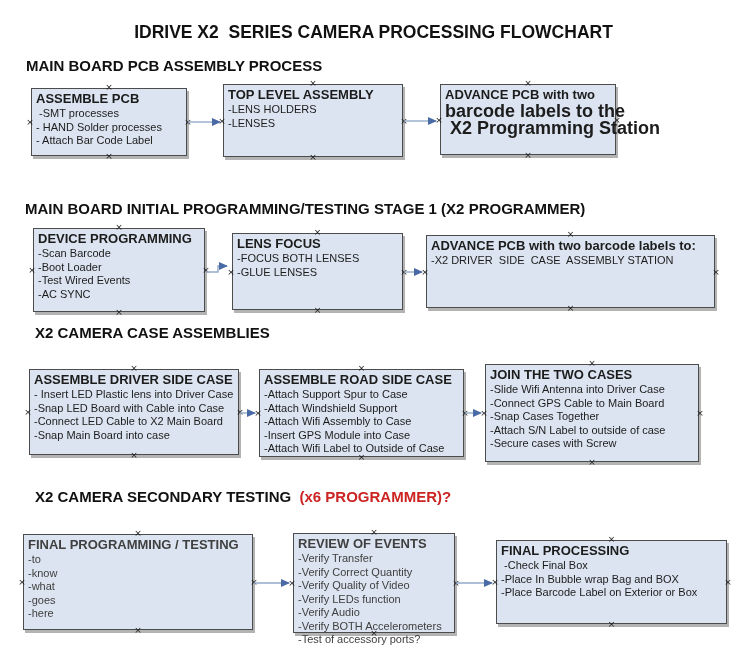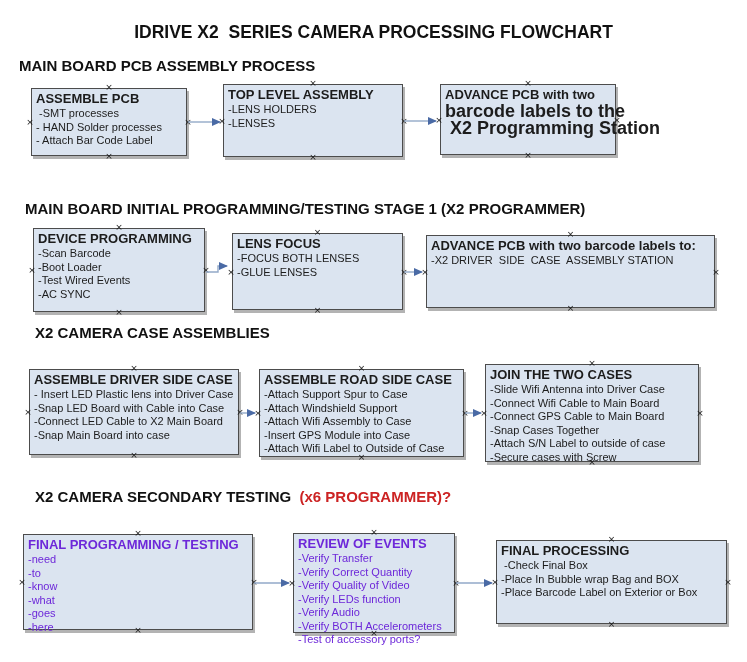--- a/index.html
+++ b/index.html
@@ -16,39 +16,39 @@
   }
   .red-text{color:#cc2323;}
   .box{
     position:absolute;background:#dbe4f0;border:1.5px solid #4c4c4c;
     box-shadow:2px 3px 0 #b3b3b3;padding:2px 4px;box-sizing:border-box;
     overflow:visible;z-index:2;
   }
   .box-title{font-weight:bold;font-size:13px;line-height:16px;white-space:pre;}
   .box-item{font-size:11px;line-height:13.5px;white-space:pre;}
   .items-bold .box-item{font-size:18px;font-weight:bold;line-height:17px;}
-  .red .box-title,.red .box-item{color:#6d28d9;}
+  .red .box-title,.red .box-item{color:#404040;}
   .anchor{
     position:absolute;font-size:9px;line-height:9px;color:#1a1a1a;z-index:6;
     font-family:"DejaVu Sans",sans-serif;
   }
   .a-top{left:50%;top:-1px;transform:translate(-50%,-55%);}
   .a-bottom{left:50%;bottom:-1px;transform:translate(-50%,55%);}
   .a-left{left:-2px;top:50%;transform:translate(-50%,-50%);}
   .a-right{right:-2px;top:50%;transform:translate(50%,-50%);}
   .arrows{position:absolute;left:0;top:0;z-index:5;pointer-events:none;}
 </style>
 </head>
 <body>
 
 <div class="canvas">
 
   <div class="page-title">IDRIVE X2  SERIES CAMERA PROCESSING FLOWCHART</div>
 
-  <div class="section-h" style="left:19px;top:57px">MAIN BOARD PCB ASSEMBLY PROCESS</div>
+  <div class="section-h" style="left:26px;top:57px">MAIN BOARD PCB ASSEMBLY PROCESS</div>
   <div class="section-h" style="left:25px;top:200px">MAIN BOARD INITIAL PROGRAMMING/TESTING STAGE 1 (X2 PROGRAMMER)</div>
   <div class="section-h" style="left:35px;top:324px">X2 CAMERA CASE ASSEMBLIES</div>
   <div class="section-h" style="left:35px;top:488px"><span>X2 CAMERA SECONDARY TESTING  </span><span class="red-text">(x6 PROGRAMMER)?</span></div>
 
   <div class="box" style="left:31px;top:88px;width:156px;height:68px">
     <span class="anchor a-top">×</span>
       <span class="anchor a-bottom">×</span>
       <span class="anchor a-left">×</span>
       <span class="anchor a-right">×</span>
     <div class="box-title">ASSEMBLE PCB</div>
@@ -133,34 +133,32 @@
     <div class="box-item">-Attach Wifi Label to Outside of Case</div>
   </div>
 
   <div class="box" style="left:485px;top:364px;width:214px;height:98px">
     <span class="anchor a-top">×</span>
       <span class="anchor a-bottom">×</span>
       <span class="anchor a-left">×</span>
       <span class="anchor a-right">×</span>
     <div class="box-title">JOIN THE TWO CASES</div>
     <div class="box-item">-Slide Wifi Antenna into Driver Case</div>
-    <div class="box-item">-Connect Wifi Cable to Main Board</div>
     <div class="box-item">-Connect GPS Cable to Main Board</div>
     <div class="box-item">-Snap Cases Together</div>
     <div class="box-item">-Attach S/N Label to outside of case</div>
     <div class="box-item">-Secure cases with Screw</div>
   </div>
 
   <div class="box red" style="left:23px;top:534px;width:230px;height:96px">
     <span class="anchor a-top">×</span>
       <span class="anchor a-bottom">×</span>
       <span class="anchor a-left">×</span>
       <span class="anchor a-right">×</span>
     <div class="box-title">FINAL PROGRAMMING / TESTING</div>
-    <div class="box-item">-need</div>
     <div class="box-item">-to</div>
     <div class="box-item">-know</div>
     <div class="box-item">-what</div>
     <div class="box-item">-goes</div>
     <div class="box-item">-here</div>
   </div>
 
   <div class="box red" style="left:293px;top:533px;width:162px;height:100px">
     <span class="anchor a-top">×</span>
       <span class="anchor a-bottom">×</span>

